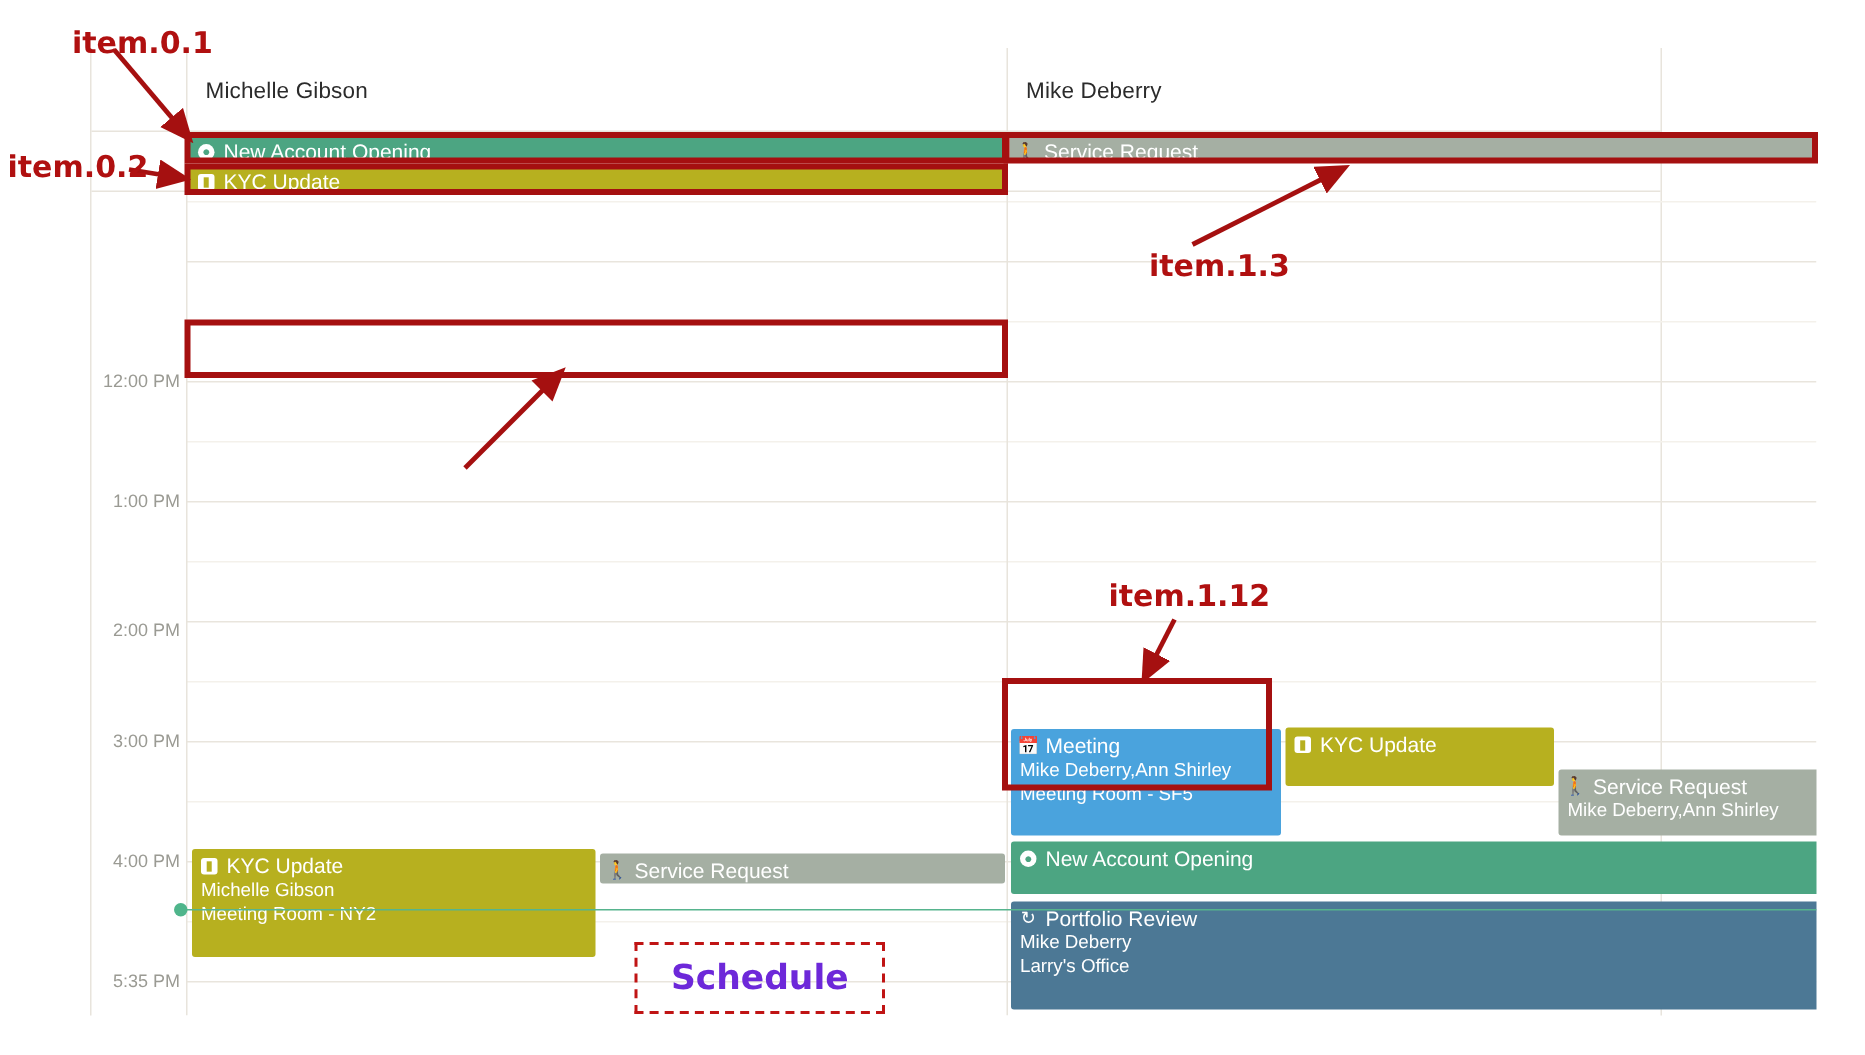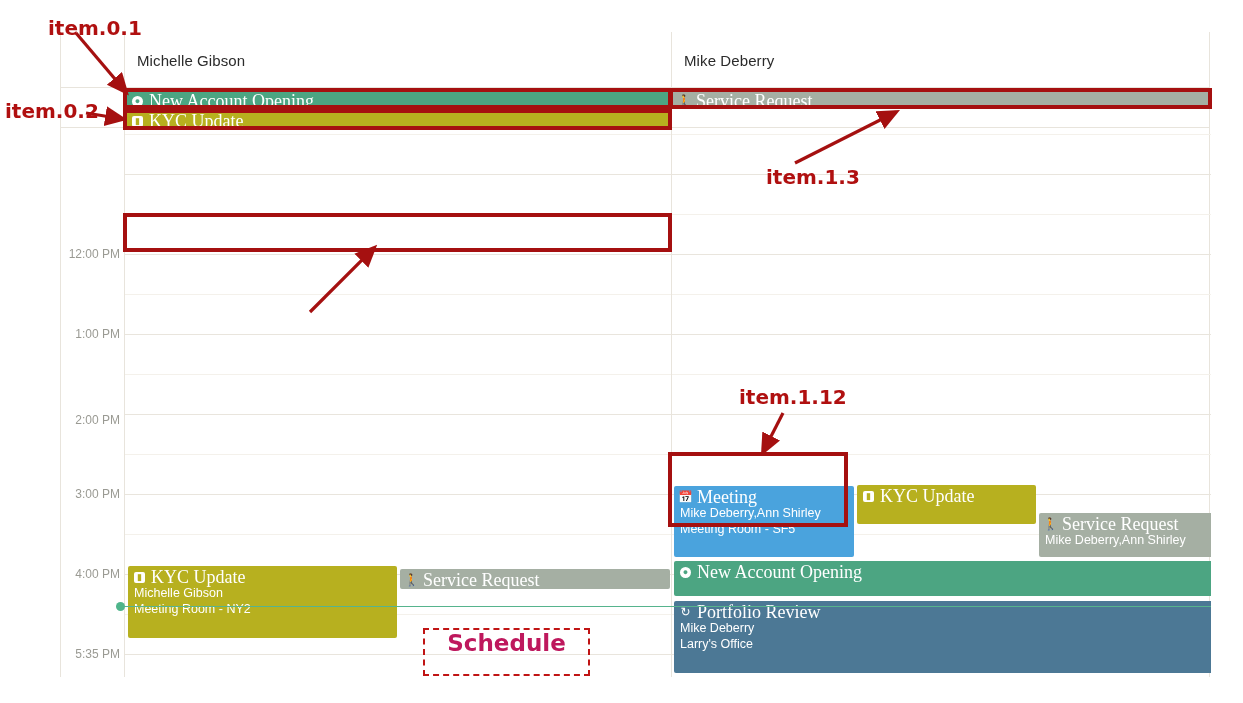--- a/index.html
+++ b/index.html
@@ -7,21 +7,21 @@
     width:1243px;height:703px;
     background:#ffffff;
     font-family:"Liberation Sans", sans-serif;
     overflow:hidden;
     position:relative;
   }
   #root{position:absolute;left:0;top:0;width:1243px;height:703px;}
 
   
   .cal{
-    position:absolute;left:60px;top:32px;width:1150px;height:645px;
+    position:absolute;left:60px;top:32px;width:1048px;height:645px;
     background:#fff;
     border-left:1px solid #e8e4dc;
     border-right:1px solid #e8e4dc;
     box-sizing:border-box;
   }
   .cal-inner{position:absolute;inset:0;}
 
   
   .head{
     position:absolute;left:0;top:0;height:56px;width:100%;
@@ -68,21 +68,21 @@
   .vline{position:absolute;top:0;height:100%;width:0;border-left:1px solid #e8e4dc;}
 
   
   .ev{
     position:absolute;box-sizing:border-box;
     color:#ffffff;font-size:12.5px;line-height:16px;
     overflow:hidden;border-radius:2px;
     padding:3px 6px 2px 6px;
   }
   .ev .row1{display:flex;align-items:center;gap:6px;white-space:nowrap;}
-  .ev .ttl{font-size:18px;font-family:Liberation Serif, serif;}
+  .ev .ttl{font-size:14px;}
   .ev .sub{font-size:12.5px;white-space:nowrap;}
   .ico{
     display:inline-flex;align-items:center;justify-content:center;
     width:11px;height:11px;flex:0 0 11px;border-radius:2px;
     font-size:9px;line-height:1;
   }
   .ico.sq{background:#ffffff;}
   .ico.circ{background:#ffffff;border-radius:50%;}
   .ico.glyph{background:transparent;font-size:12px;}
 
@@ -97,22 +97,22 @@
   .ann{position:absolute;left:0;top:0;width:1243px;height:703px;pointer-events:none;}
   .abox{position:absolute;border:4px solid #a51010;box-sizing:border-box;}
   .alabel{
     position:absolute;color:#b01010;font-weight:bold;
     font-family:"DejaVu Sans", sans-serif;
     white-space:nowrap;
   }
   .alabel.big{font-size:20px;}
   .dashbox{
     position:absolute;border:2px dashed #c01414;box-sizing:border-box;
-    display:flex;justify-content:center;
-    color:#be185d;font-weight:bold;font-size:23px;
+    display:flex;align-items:center;justify-content:center;
+    color:#6d28d9;font-weight:bold;font-size:23px;
     font-family:"DejaVu Sans", sans-serif;
   }
 </style>
 </head>
 <body>
 
 <div id="root">
 
   <div class="cal">
     <div class="cal-inner">

